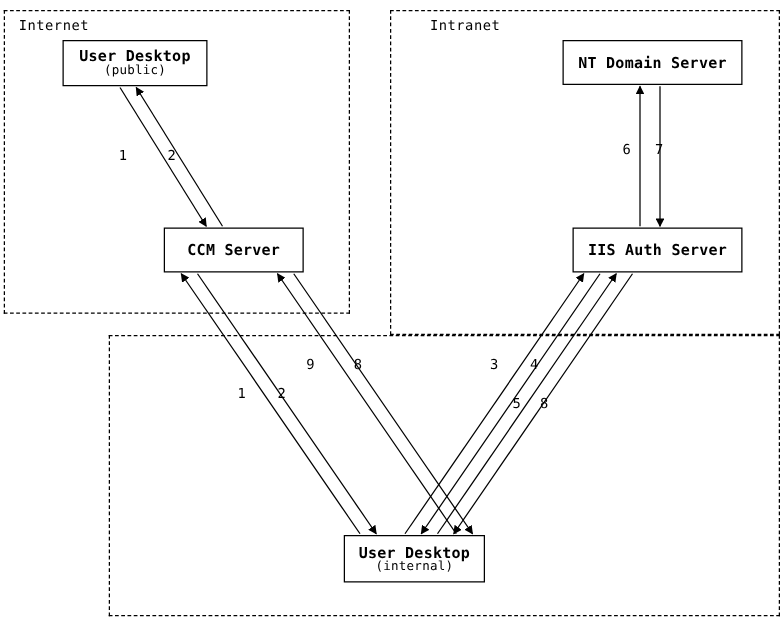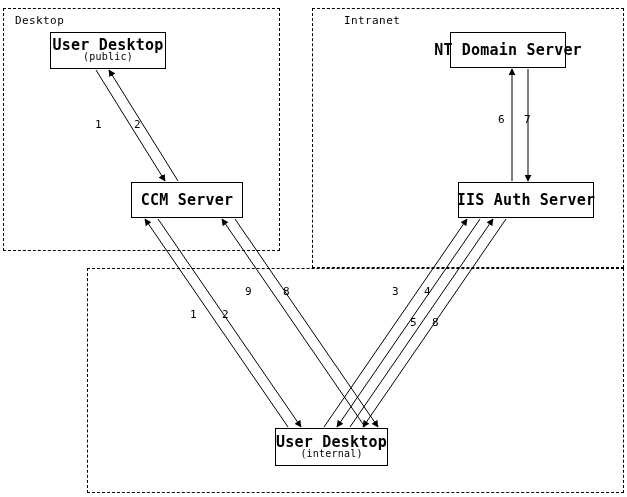--- a/index.html
+++ b/index.html
@@ -38,21 +38,21 @@
     box-sizing: border-box;
     background: #ffffff;
     display: flex;
     flex-direction: column;
     align-items: center;
     justify-content: center;
     z-index: 5;
   }
   .node-title {
     font-family: "DejaVu Sans Mono", monospace;
-    font-size: 15px;
+    font-size: 12px;
     font-weight: bold;
     color: #000000;
     white-space: nowrap;
     line-height: 13px;
     letter-spacing: 0.2px;
   }
   .node-sub {
     font-family: "DejaVu Sans Mono", monospace;
     font-size: 10px;
     font-weight: normal;
@@ -77,21 +77,21 @@
     z-index: 6;
     white-space: nowrap;
   }
 </style>
 </head>
 <body>
 
 <div id="diagram-root">
 
   <div class="zone" id="zone-internet" style="left: 3px; top: 8px; width: 277px; height: 243px;"></div>
-  <div class="zone-label" id="zone-internet-label" style="left: 15px; top: 14px;">Desktop</div>
+  <div class="zone-label" id="zone-internet-label" style="left: 15px; top: 14px;">Internet</div>
 
   <div class="zone" id="zone-intranet" style="left: 312px; top: 8px; width: 312px; height: 260px;"></div>
   <div class="zone-label" id="zone-intranet-label" style="left: 324px; top: 14px; margin-left: 20px;">Intranet</div>
 
   <div class="zone" id="zone-internal-lan" style="left: 87px; top: 268px; width: 537px; height: 225px;"></div>
 
   <svg id="edge-layer" viewBox="0 0 627 497" width="627" height="497" xmlns="http://www.w3.org/2000/svg">
     <defs>
       <marker id="arrowhead" viewBox="0 0 10 10" refX="9" refY="5" markerWidth="7" markerHeight="7" orient="auto-start-reverse" markerUnits="userSpaceOnUse">
         <path d="M 0 0 L 10 5 L 0 10 z" fill="#000000"></path>
@@ -115,21 +115,21 @@
 
   <div class="node" id="node-user-desktop-public" style="left: 50px; top: 32px; width: 116px; height: 37px;">
     <span class="node-title">User Desktop</span>
     <span class="node-sub">(public)</span>
   </div>
 
   <div class="node" id="node-ccm-server" style="left: 131px; top: 182px; width: 112px; height: 36px;">
     <span class="node-title">CCM Server</span>
   </div>
 
-  <div class="node" id="node-nt-domain-server" style="left: 450px; top: 32px; width: 116px; height: 36px;">
+  <div class="node" id="node-nt-domain-server" style="left: 450px; top: 32px; width: 144px; height: 36px;">
     <span class="node-title">NT Domain Server</span>
   </div>
 
   <div class="node" id="node-iis-auth-server" style="left: 458px; top: 182px; width: 136px; height: 36px;">
     <span class="node-title">IIS Auth Server</span>
   </div>
 
   <div class="node" id="node-user-desktop-internal" style="left: 275px; top: 428px; width: 113px; height: 38px;">
     <span class="node-title">User Desktop</span>
     <span class="node-sub">(internal)</span>

